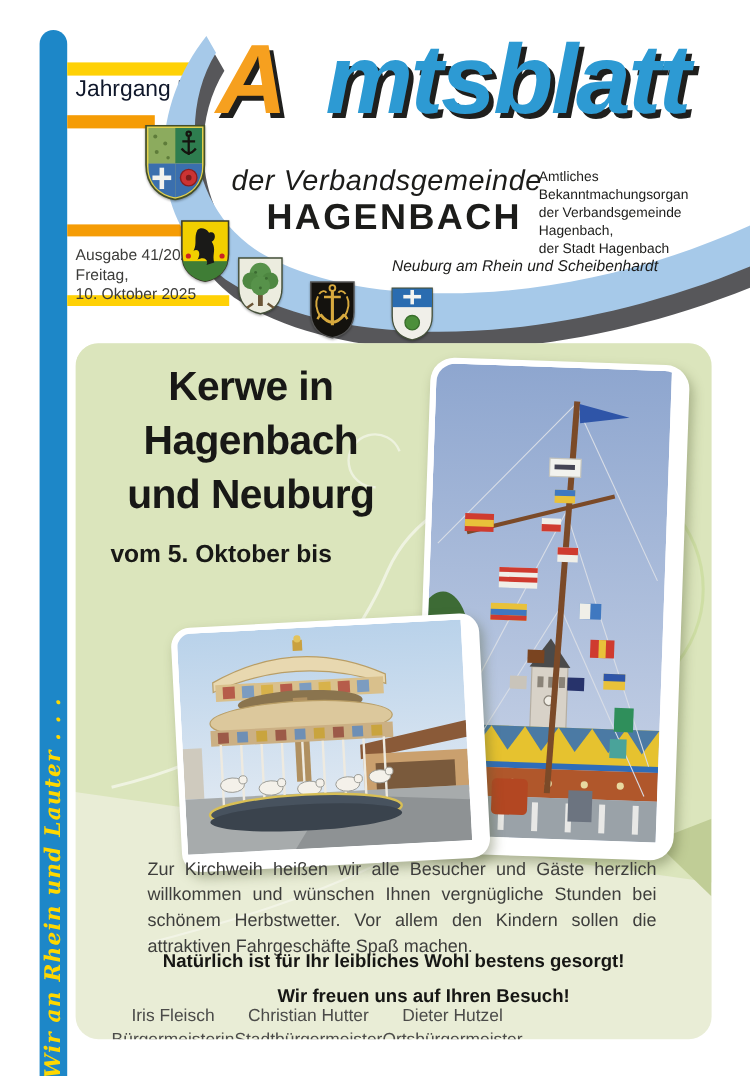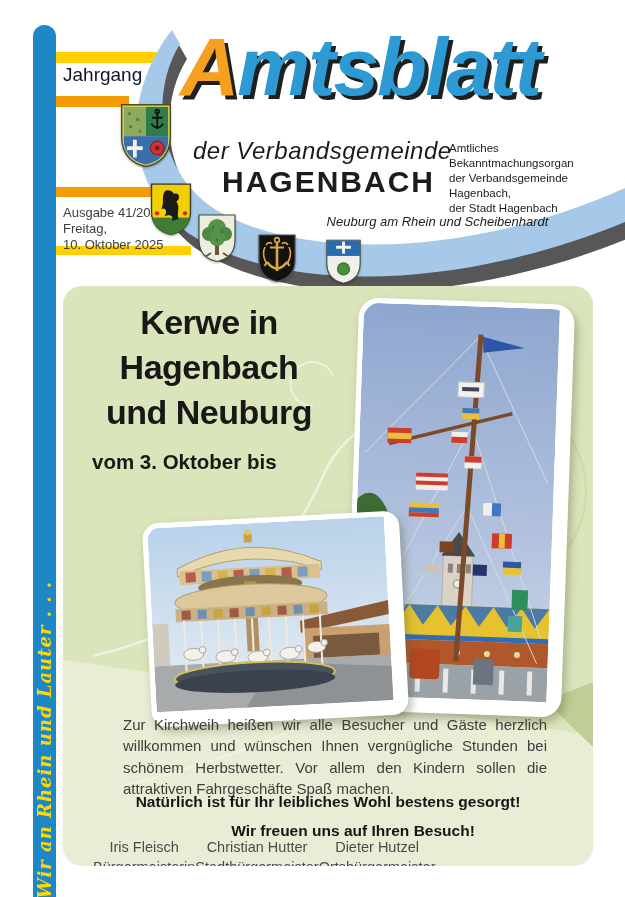--- a/index.html
+++ b/index.html
@@ -17,21 +17,21 @@
   .stripe2{left:56px;top:96px;width:73px;background:#f59c05;}
   .stripe3{left:56px;top:187px;width:95px;height:10px;background:#f59c05;}
   .stripe4{left:56px;top:246px;width:135px;height:9px;background:#ffd105;}
 
   .jahrgang{left:63px;top:64px;font-size:19px;color:#0f172a;}
   .issue{left:63px;top:205px;font-size:13px;color:#3c3c3a;line-height:1.22;}
 
   
   .amtsblatt{left:180px;top:20px;font-size:82px;font-style:italic;font-weight:bold;letter-spacing:-2px;white-space:nowrap;z-index:6;}
   .amtsblatt .a-init{color:#f6a01f;text-shadow:4px 4px 0 #1f1f1d;}
-  .amtsblatt .a-rest{color:#2d9ad3;text-shadow:4px 4px 0 #1f1f1d;}
+  .amtsblatt .a-rest{color:#2d9ad3;text-shadow:4px 4px 0 #1f1f1d;margin-left:34px;}
   .subtitle{left:193px;top:137px;font-size:24px;font-style:italic;color:#1c1c1a;z-index:6;letter-spacing:.5px;}
   .city{left:222px;top:165px;font-size:30px;font-weight:bold;color:#1c1c1a;letter-spacing:2px;z-index:6;}
   .organ{left:449px;top:141px;width:160px;font-size:11.5px;color:#1c1c1a;line-height:1.3;z-index:6;}
   .organ-wide{left:280px;top:214px;width:315px;text-align:center;font-size:13px;font-style:italic;color:#1c1c1a;line-height:1.25;z-index:6;font-weight:bold;}
   .organ-wide div{font-weight:normal;}
 
   .swoosh{left:0;top:0;z-index:2;}
   .crest{z-index:5;}
   .crest svg{display:block;filter:drop-shadow(0 1px 1px rgba(0,0,0,.35));}
 
@@ -217,21 +217,21 @@
       <path d="M250,120 a22,22 0 1,1 20,-30" stroke="#ffffff" stroke-width="2" opacity="0.5"></path>
     </g>
   </svg>
 
   <div class="feature-title">
     <div>Kerwe in</div>
     <div>Hagenbach</div>
     <div>und Neuburg</div>
   </div>
   <div class="feature-date">
-    <div>vom 3. Oktober bis</div>
+    <div>vom 5. Oktober bis</div>
   </div>
 
   <div class="photo photo-mast">
     <div class="photo-inner">
       <svg width="196" height="393" viewBox="0 0 196 393">
         <defs>
           <linearGradient id="sky2" x1="0" y1="0" x2="0" y2="1">
             <stop offset="0" stop-color="#8ea6cf"></stop>
               <stop offset="1" stop-color="#ccd6e8"></stop>
           </linearGradient>

